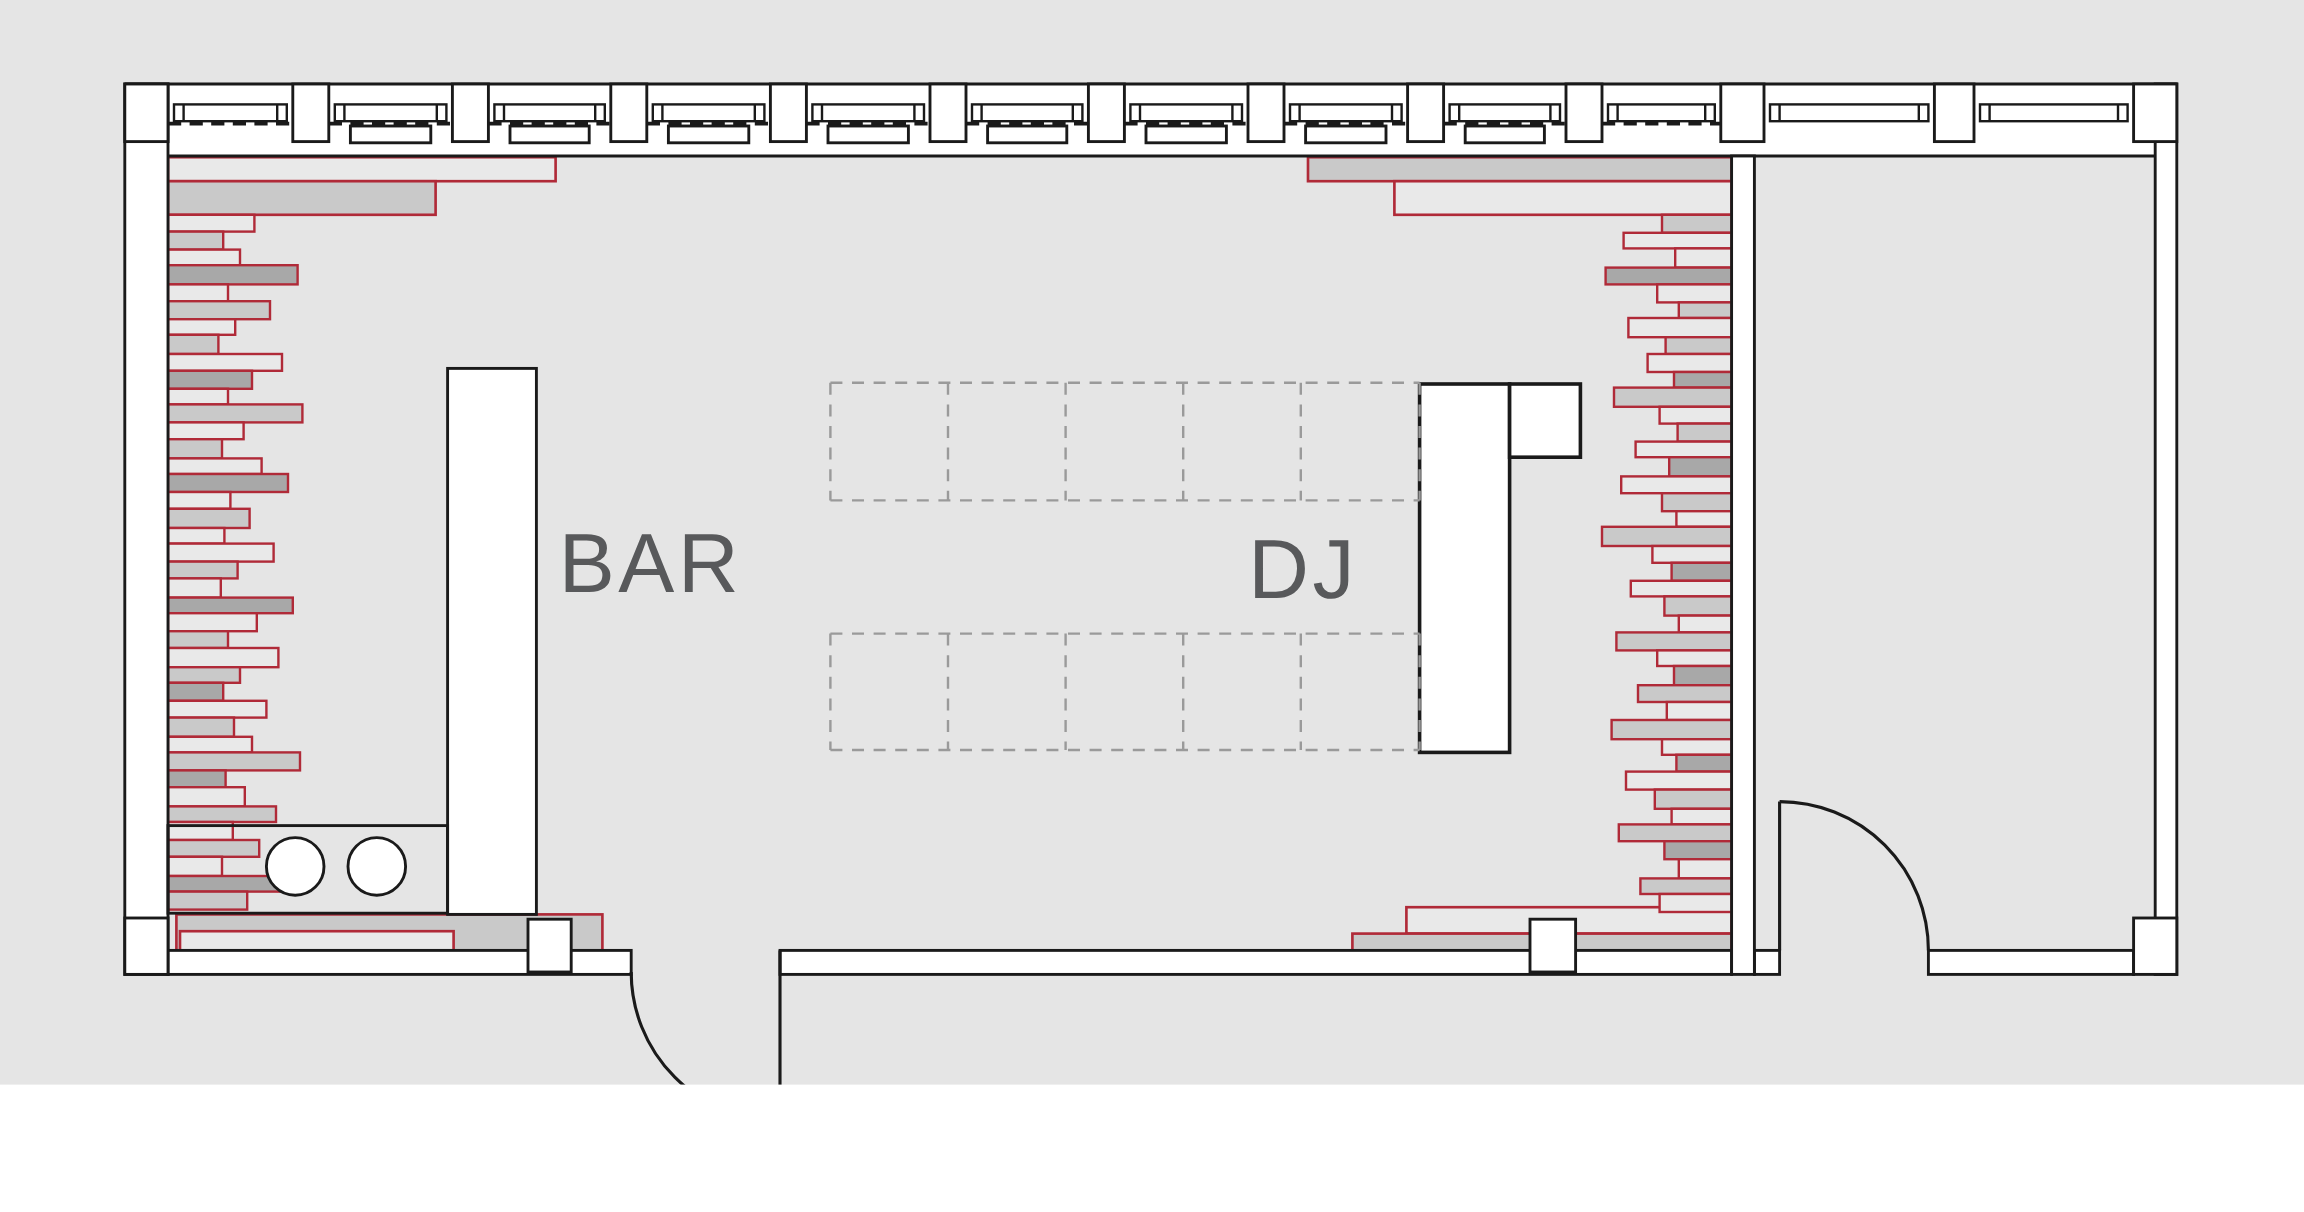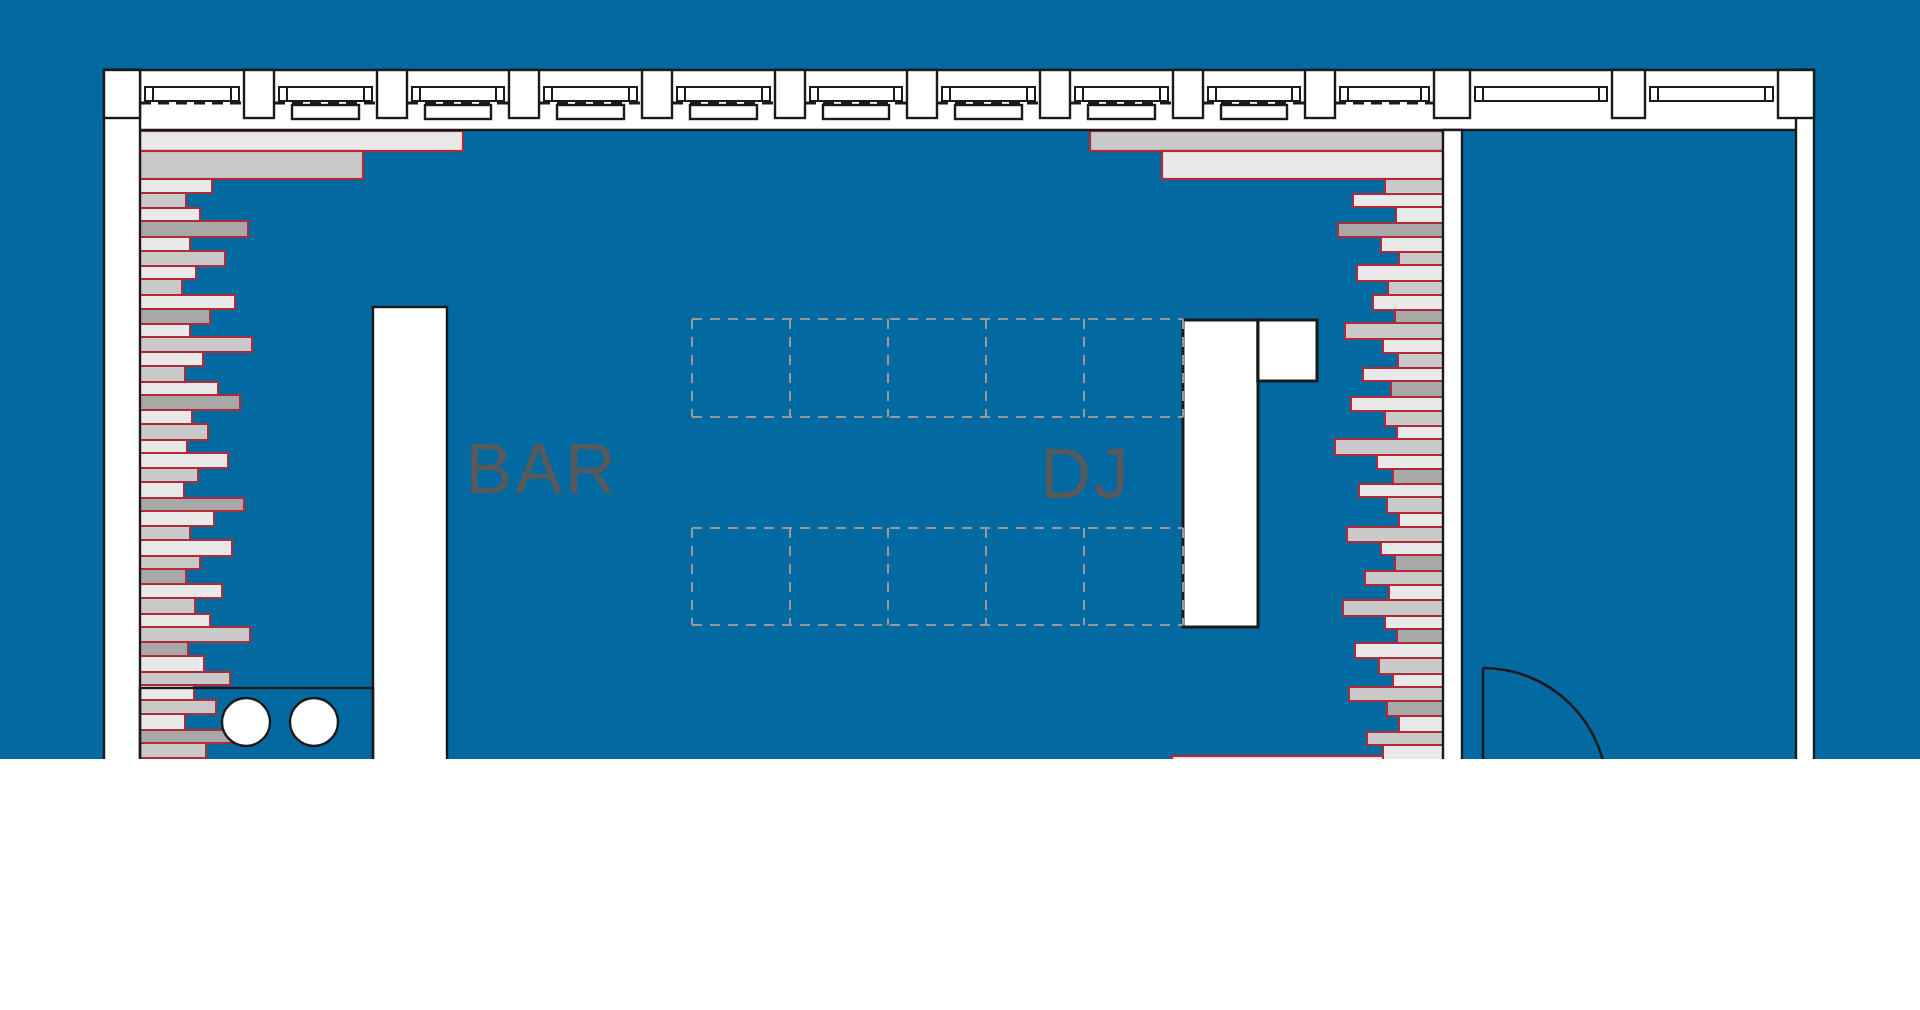--- a/index.html
+++ b/index.html
@@ -1,16 +1,16 @@
 <!DOCTYPE html>
 <html><head>
 <meta charset="utf-8">
 <style>
   html,body{margin:0;padding:0;background:#ffffff;}
-  #stage{position:relative;width:1920px;height:759px;background:#0369a1;overflow:hidden;
+  #stage{position:relative;width:1920px;height:904px;background:#e5e5e5;overflow:hidden;
          font-family:"Liberation Sans", sans-serif;}
   svg{display:block}
   text.plan-label{font-family:"Liberation Sans", sans-serif;font-weight:400;}
 </style>
 </head>
 <body>
 
 <div id="stage">
   <svg id="plan-svg" width="1920" height="1010" viewBox="0 0 1920 1010" xmlns="http://www.w3.org/2000/svg">
       <g>

